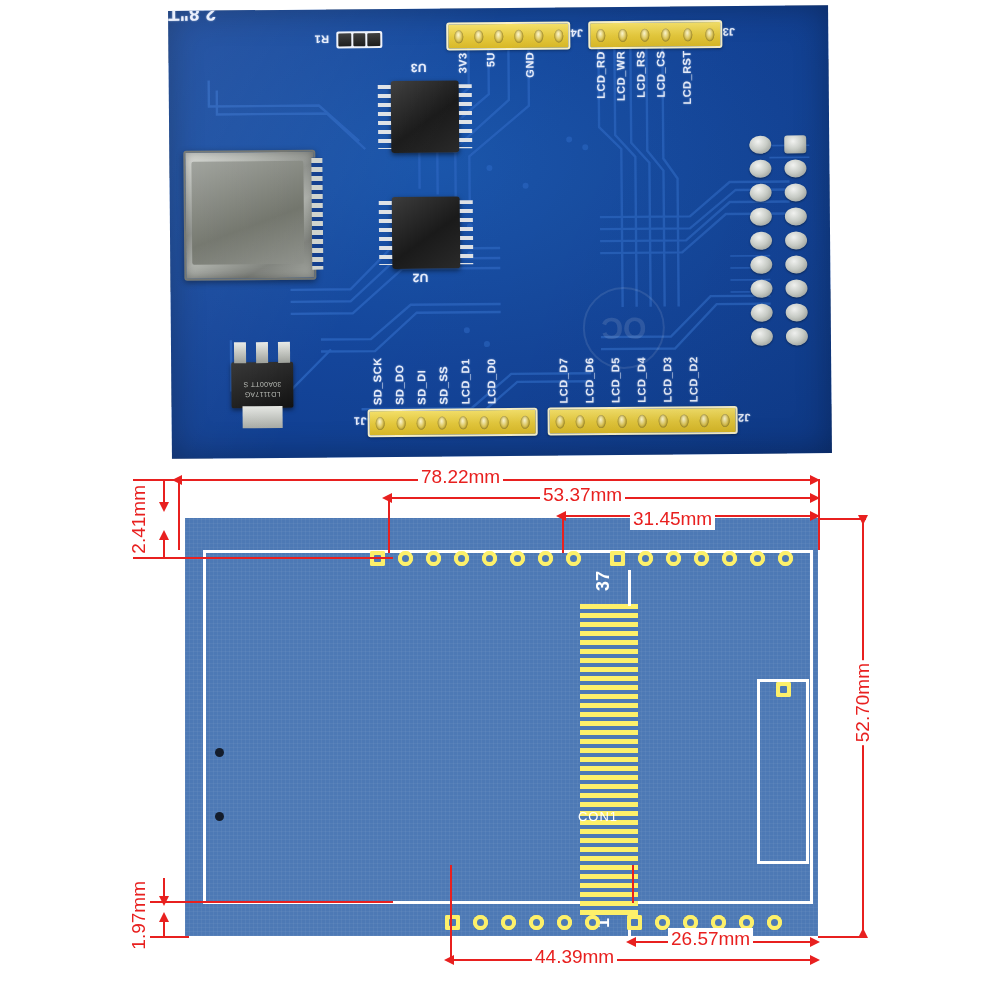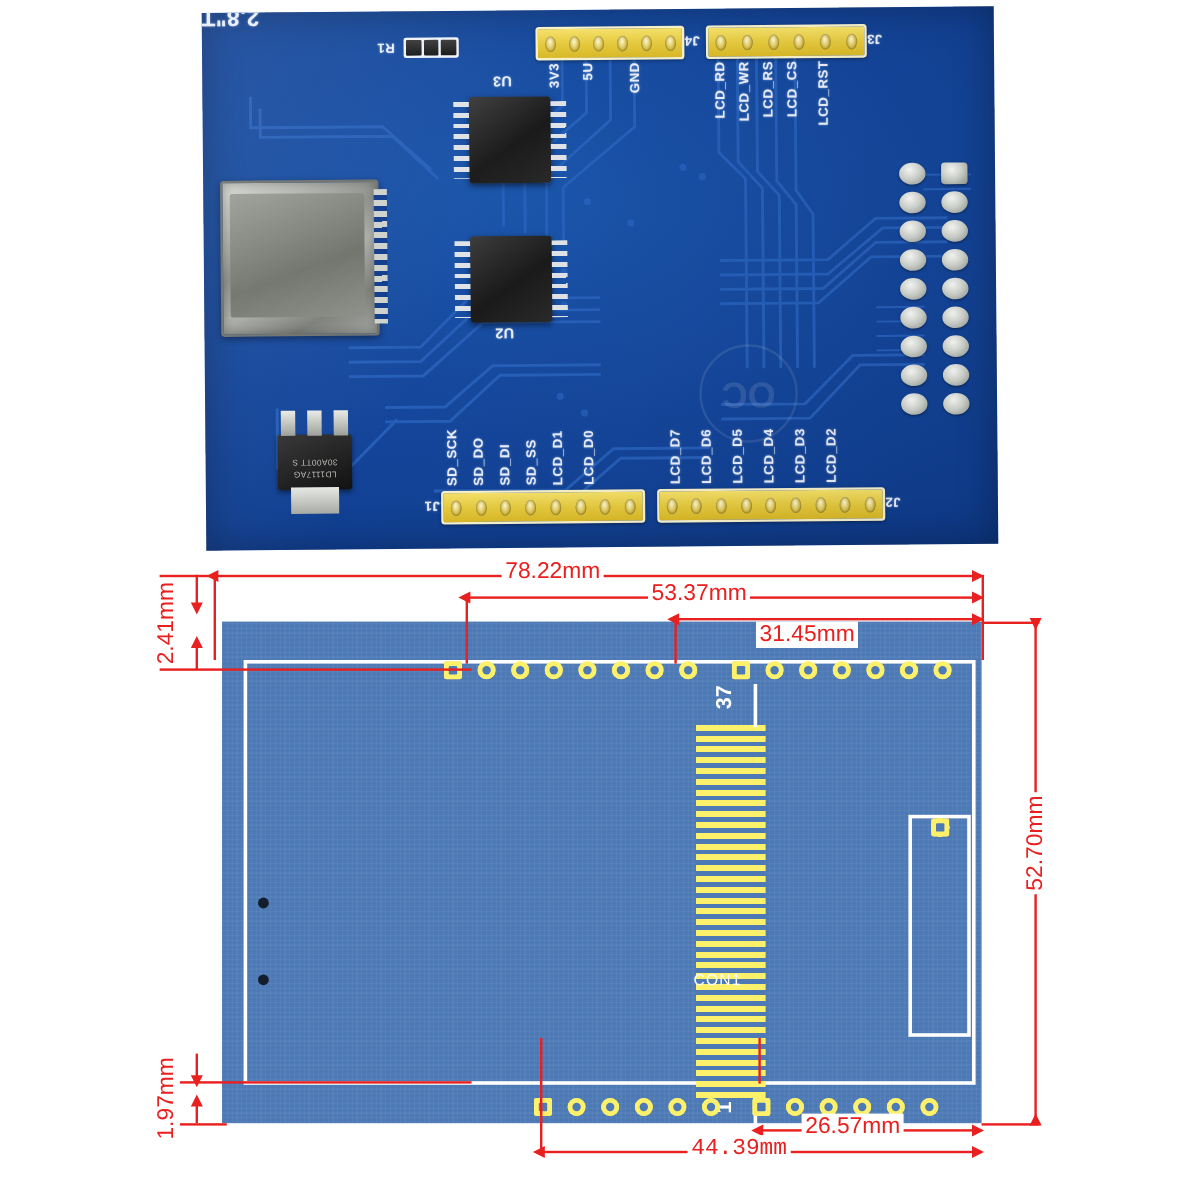--- a/index.html
+++ b/index.html
@@ -476,21 +476,21 @@
     <span class="dl h" style="left:388px;top:37px;width:430px;"></span>
     <span class="arw l" style="left:382px;top:33px;"></span>
     <span class="arw r" style="left:810px;top:33px;"></span>
     <span class="dl v" style="left:388px;top:37px;height:56px;"></span>
     <span class="dtxt" style="left:540px;top:24px;">53.37mm</span>
 
     <span class="dl h" style="left:562px;top:55px;width:256px;"></span>
     <span class="arw l" style="left:556px;top:51px;"></span>
     <span class="arw r" style="left:810px;top:51px;"></span>
     <span class="dl v" style="left:562px;top:55px;height:38px;"></span>
-    <span class="dtxt" style="left:630px;top:58px;">31.45mm</span>
+    <span class="dtxt" style="left:630px;top:48px;">31.45mm</span>
 
     <span class="dl h" style="left:133px;top:19px;width:48px;"></span>
     <span class="dl h" style="left:133px;top:97px;width:260px;"></span>
     <span class="dl v" style="left:163px;top:19px;height:26px;"></span>
     <span class="arw d" style="left:159px;top:42px;"></span>
     <span class="dl v" style="left:163px;top:74px;height:24px;"></span>
     <span class="arw u" style="left:159px;top:70px;"></span>
     <span class="dtxt vert" style="left:128px;top:22px;">2.41mm</span>
 
     <span class="dl v" style="left:862px;top:58px;height:418px;"></span>
@@ -511,15 +511,15 @@
     <span class="dl v" style="left:632px;top:405px;height:38px;"></span>
     <span class="dl h" style="left:632px;top:481px;width:186px;"></span>
     <span class="arw l" style="left:626px;top:477px;"></span>
     <span class="arw r" style="left:810px;top:477px;"></span>
     <span class="dtxt" style="left:668px;top:468px;">26.57mm</span>
 
     <span class="dl v" style="left:450px;top:405px;height:94px;"></span>
     <span class="dl h" style="left:450px;top:499px;width:368px;"></span>
     <span class="arw l" style="left:444px;top:495px;"></span>
     <span class="arw r" style="left:810px;top:495px;"></span>
-    <span class="dtxt" style="left:573px;top:486px;font-family:Liberation Mono, monospace;">44.39mm</span>
+    <span class="dtxt" style="left:532px;top:486px;">44.39mm</span>
   </div>
 </div>
 
 </body></html>

